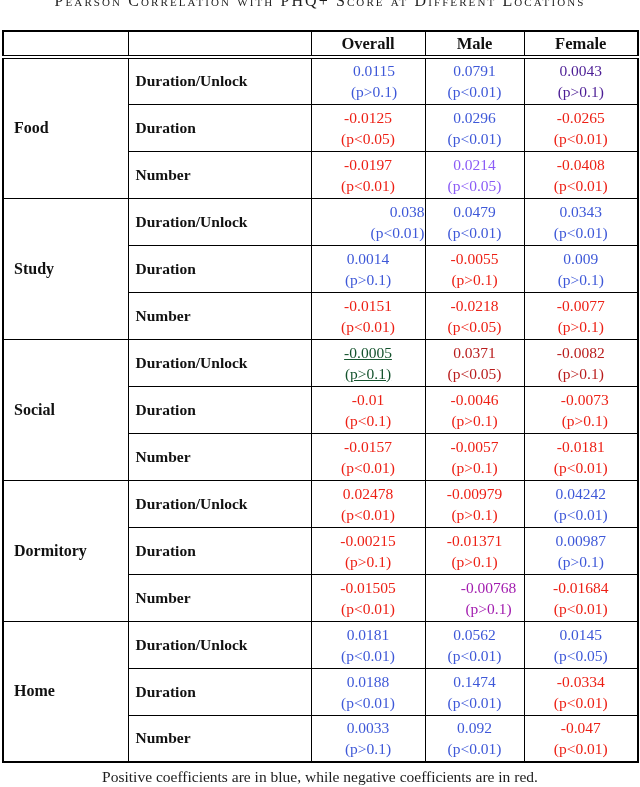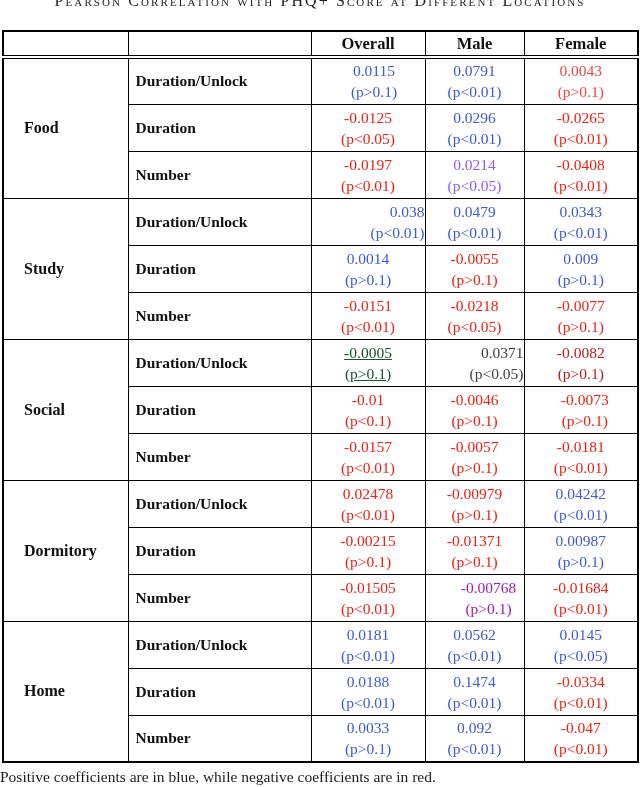--- a/index.html
+++ b/index.html
@@ -45,38 +45,38 @@
     font-weight: bold;
     text-align: center;
     border-bottom: 4px double #000;
   }
   .corr tbody tr { height: 47px; }
   td.group-cell {
     font-weight: bold;
     font-size: 16px;
     text-align: left;
     vertical-align: middle;
-    padding-left: 20px;
+    padding-left: 10px;
   }
   td.metric-cell {
     font-weight: bold;
     font-size: 15.5px;
     text-align: left;
     vertical-align: middle;
     padding-left: 7px;
   }
   td.val-cell {
     text-align: center;
     vertical-align: middle;
     font-size: 15.5px;
     line-height: 21px;
   }
   .footnote {
     margin-top: 5px;
-    text-align: left;
+    text-align: center;
     font-size: 15.5px;
     color: #1c1c1c;
   }
 </style>
 </head>
 <body>
 
 <div class="page">
 
   <div class="title-clip">
@@ -105,21 +105,21 @@
           <td class="group-cell" rowspan="3">Food</td>
           <td class="metric-cell">Duration/Unlock</td>
           <td class="val-cell" style="color: rgb(62, 88, 216); padding-left: 12px;">
             <div>0.0115</div>
             <div>(p&gt;0.1)</div>
           </td>
           <td class="val-cell" style="color: rgb(62, 88, 216);">
             <div>0.0791</div>
             <div>(p&lt;0.01)</div>
           </td>
-          <td class="val-cell" style="color: #ef4444; margin-left: 23px;">
+          <td class="val-cell" style="color: #4c1d95; margin-left: 23px;">
             <div>0.0043</div>
             <div>(p&gt;0.1)</div>
           </td>
         </tr>
         <tr>
           <td class="metric-cell">Duration</td>
           <td class="val-cell" style="color: rgb(237, 32, 21);">
             <div>-0.0125</div>
             <div>(p&lt;0.05)</div>
           </td>
@@ -193,21 +193,21 @@
             <div>(p&gt;0.1)</div>
           </td>
         </tr>
         <tr>
           <td class="group-cell" rowspan="3">Social</td>
           <td class="metric-cell">Duration/Unlock</td>
           <td class="val-cell" style="color: #14532d; text-decoration: underline;">
             <div>-0.0005</div>
             <div>(p&gt;0.1)</div>
           </td>
-          <td class="val-cell" style="color: #404040; text-align: right;">
+          <td class="val-cell" style="color: #b91c1c;">
             <div>0.0371</div>
             <div>(p&lt;0.05)</div>
           </td>
           <td class="val-cell" style="color: #b91c1c;">
             <div>-0.0082</div>
             <div>(p&gt;0.1)</div>
           </td>
         </tr>
         <tr>
           <td class="metric-cell">Duration</td>

